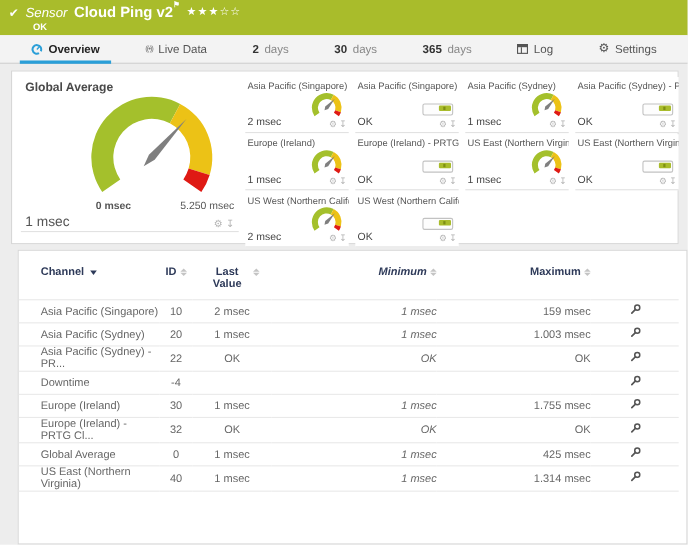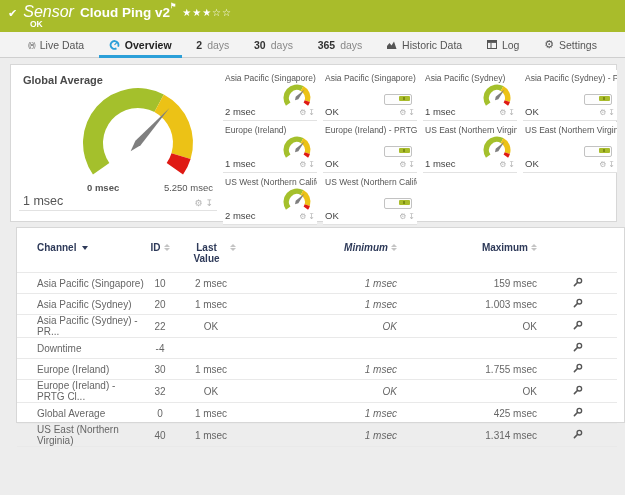--- a/index.html
+++ b/index.html
@@ -3,21 +3,21 @@
 <meta charset="utf-8">
 <style>
   html,body{margin:0;padding:0;}
   body{width:625px;height:495px;overflow:hidden;font-family:"Liberation Sans",sans-serif;background:#ededed;}
   .app{position:relative;width:625px;height:495px;background:#ededed;}
 
   
   .topbar{position:absolute;left:0;top:0;width:625px;height:32px;background:#a9bc2b;color:#fff;}
   .topline{position:absolute;left:8px;top:3px;display:flex;align-items:baseline;gap:6px;white-space:nowrap;}
   .chk{font-size:11px;}
-  .cat{font-style:italic;font-size:16px;}
+  .cat{font-style:italic;font-size:12px;}
   .sensor-title{font-weight:bold;font-size:13.5px;}
   .flag{font-size:7px;vertical-align:super;position:relative;top:-4px;}
   .stars{font-size:10px;letter-spacing:1px;position:relative;top:-1px;}
   .okline{position:absolute;left:30px;top:19px;font-size:8.5px;font-weight:bold;}
 
   
   .tabbar{position:absolute;left:0;top:32px;width:625px;height:26px;background:#f3f3f3;border-bottom:1px solid #cfcfcf;display:flex;align-items:stretch;justify-content:space-between;padding:0 24px;box-sizing:border-box;}
   .tab{display:flex;align-items:center;gap:5px;font-size:10.5px;color:#555;position:relative;padding:0 4px;cursor:pointer;}
   .tab .num{font-weight:bold;color:#333;}
   .tab .lbl-light{color:#888;}
@@ -43,21 +43,21 @@
   .t-title{position:absolute;left:2px;top:3px;right:0;font-size:8.5px;color:#555;white-space:nowrap;overflow:hidden;}
   .t-gauge{position:absolute;right:1px;top:12px;}
   .t-switch{position:absolute;right:5px;top:24px;width:26px;height:9px;border:1px solid #c2c2c2;border-radius:2px;background:#fdfdfd;}
   .t-switch .knob{position:absolute;right:1px;top:1px;width:11px;height:5px;background:#a9bc2b;border-radius:1px;}
   .t-switch .knob::after{content:'';position:absolute;left:4px;top:1px;width:2px;height:3px;background:#7d8d14;}
   .t-value{position:absolute;left:2px;bottom:3px;font-size:9.5px;color:#444;}
   .t-icons{position:absolute;right:2px;bottom:3px;color:#b3b3b3;font-size:8px;display:flex;gap:2px;}
   .t-icons span,.mt-icons span{cursor:pointer;line-height:1;}
 
   
-  .tablecard{position:absolute;left:16px;top:227px;width:609px;height:196px;background:#fff;border:1px solid #d7d7d7;box-sizing:border-box;}
+  .tablecard{position:absolute;left:16px;top:227px;width:609px;height:268px;background:#fff;border:1px solid #d7d7d7;box-sizing:border-box;}
   table{border-collapse:collapse;table-layout:fixed;width:600px;}
   th{font-size:10px;color:#2e3a59;font-weight:bold;text-align:left;padding:14px 0 8px 0;vertical-align:top;}
   th,td{border-bottom:1px solid #e9e9e9;}
   td{font-size:10px;color:#666;height:20px;padding:0;}
   .c-channel{padding-left:20px;}
   th.c-channel{padding-left:20px;}
   .c-id{text-align:center;}
   .c-last{text-align:center;}
   .c-min{text-align:right;font-style:italic;}
   .c-max{text-align:right;}
@@ -80,52 +80,44 @@
     <div class="topline">
       <span class="chk">✔</span>
       <span class="cat">Sensor</span>
       <span class="sensor-title"><span>Cloud Ping v2</span><span class="flag">⚑</span></span>
       <span class="stars">★★★☆☆</span>
     </div>
     <div class="okline">OK</div>
   </div>
 
   <div class="tabbar">
-    <div class="tab">
-      <span class="ticon broadcast">((•))</span>
-      <span>Live Data</span>
-    </div>
     <div class="tab active">
       <span class="ticon">
         <svg width="11" height="11" viewBox="0 0 12 12">
             <path d="M8.15 10.22 A4.3 4.3 0 1 1 9.9 8.32" stroke="#2b9fd8" stroke-width="2" fill="none"></path>
             <path d="M6 6.5 L8.7 3.6" stroke="#2b9fd8" stroke-width="1.3"></path>
           </svg>
       </span>
       <span>Overview</span>
     </div>
     <div class="tab">
+      <span class="ticon broadcast">((•))</span>
+      <span>Live Data</span>
+    </div>
+    <div class="tab">
       <span class="num">2</span>
       <span class="lbl-light">days</span>
     </div>
     <div class="tab">
       <span class="num">30</span>
       <span class="lbl-light">days</span>
     </div>
     <div class="tab">
       <span class="num">365</span>
       <span class="lbl-light">days</span>
-    </div>
-    <div class="tab">
-      <span class="ticon">
-        <svg width="10" height="9" viewBox="0 0 10 9">
-            <path d="M0 9 L0 6 L2.5 3 L4.5 5.5 L7 1.5 L9.5 9 Z" fill="#555"></path>
-          </svg>
-      </span>
-      <span>Historic Data</span>
     </div>
     <div class="tab">
       <span class="ticon">
         <svg width="10" height="9" viewBox="0 0 10 9">
             <rect x="0.5" y="0.5" width="9" height="8" fill="none" stroke="#555"></rect>
             <rect x="0.5" y="0.5" width="9" height="2.4" fill="#555"></rect>
             <line x1="4" y1="3" x2="4" y2="8.5" stroke="#555"></line>
           </svg>
       </span>
       <span>Log</span>

